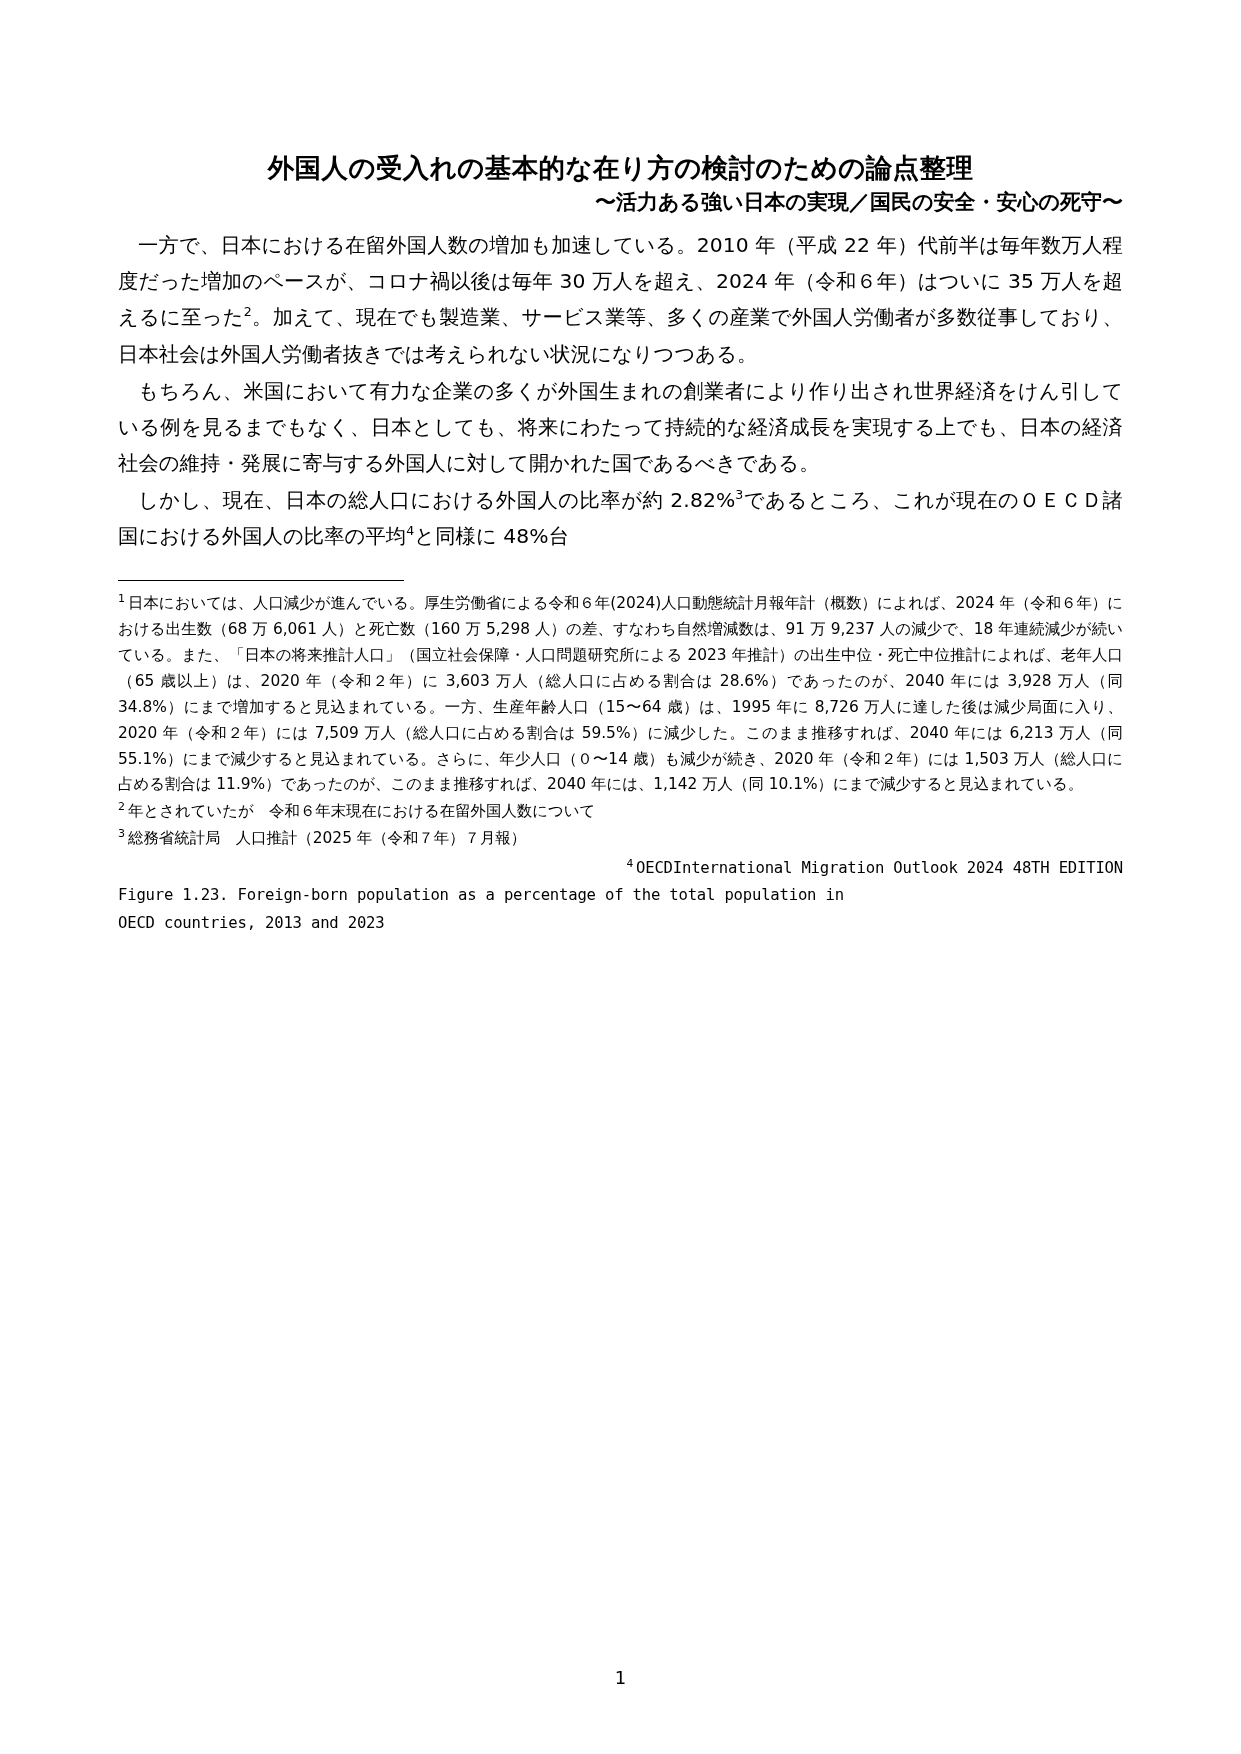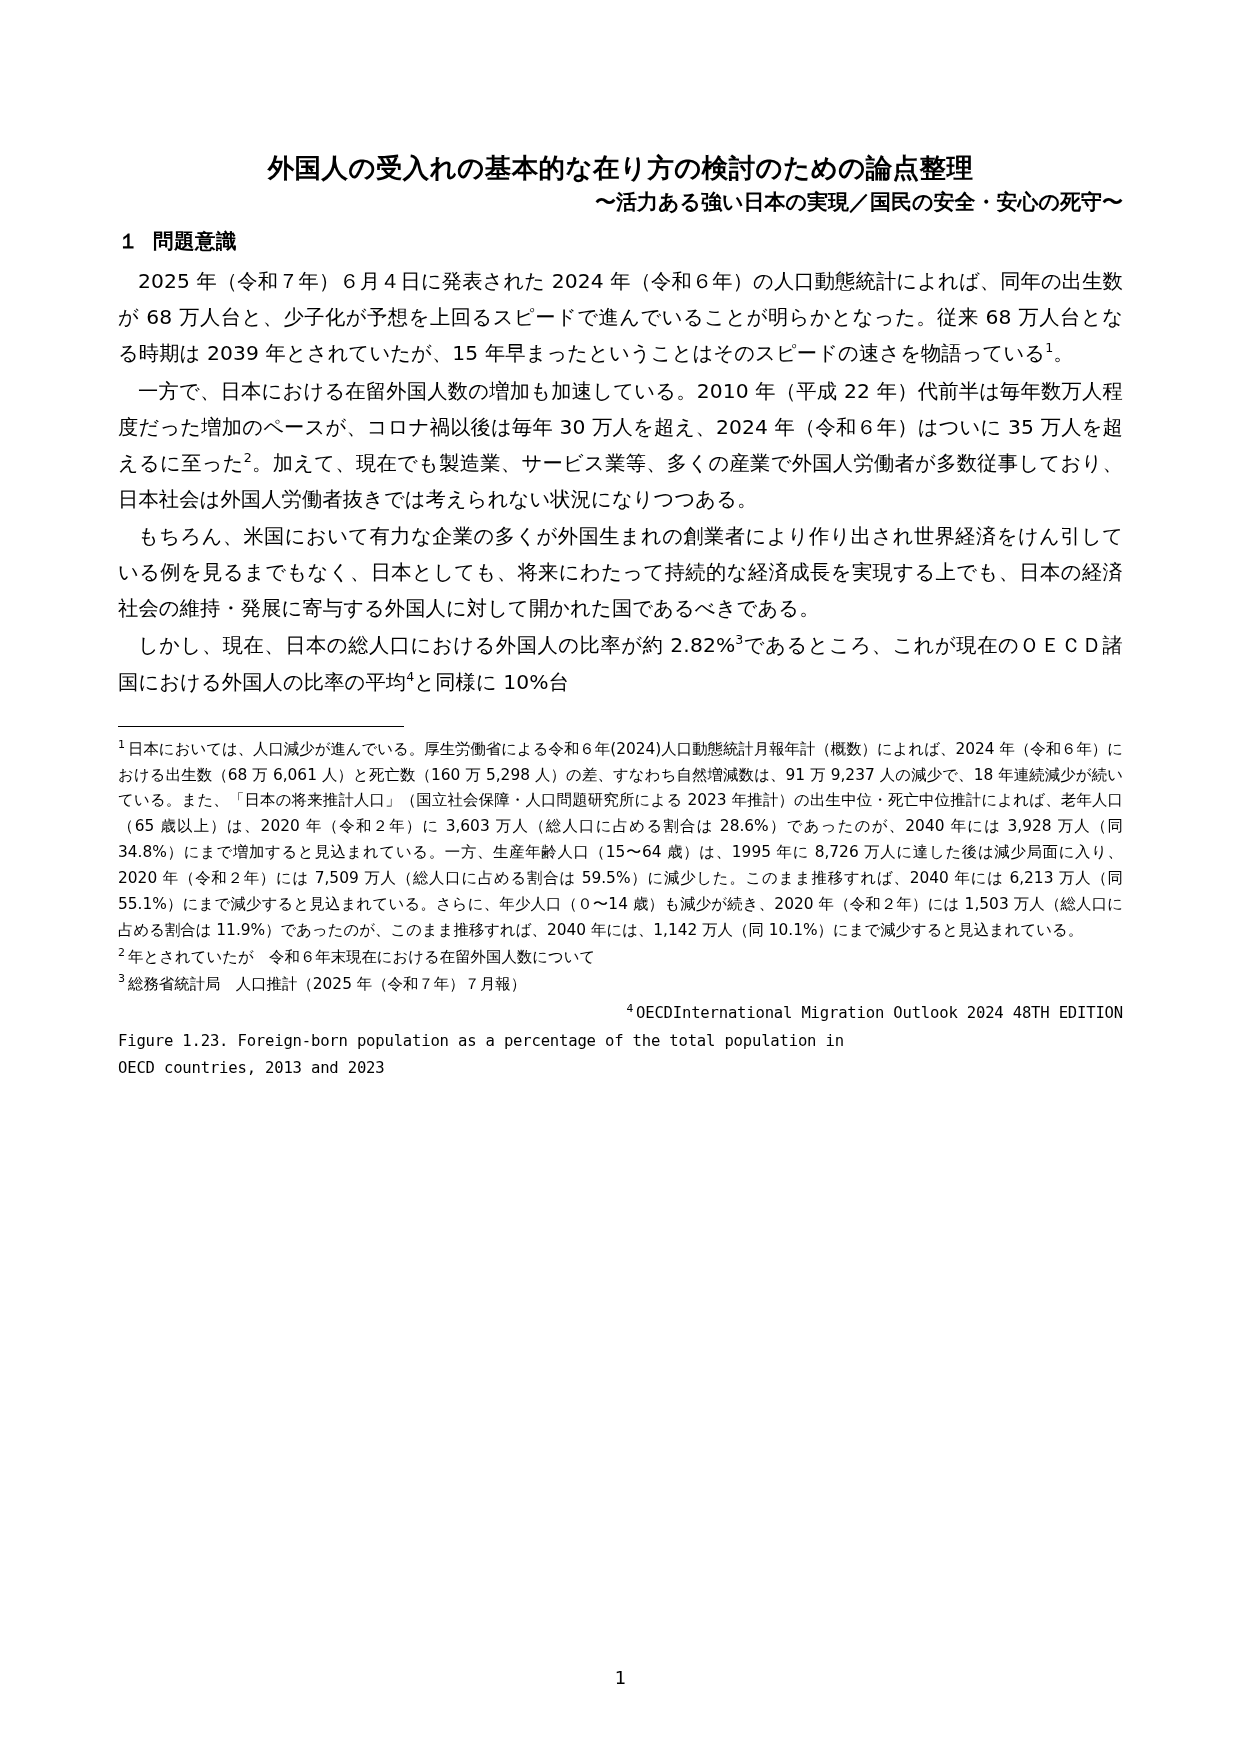--- a/index.html
+++ b/index.html
@@ -128,31 +128,27 @@
   }
 </style>
 </head>
 <body>
 
 <div class="page">
 
   <h1 class="title-main">外国人の受入れの基本的な在り方の検討のための論点整理</h1>
   <h2 class="title-sub">〜活力ある強い日本の実現／国民の安全・安心の死守〜</h2>
 
-  <div class="section-head">
-    <span class="num">１</span><span>問題意識</span>
-  </div>
 
-  <p class="body-p"><span>2025 年（令和７年）６月４日に発表された 2024 年（令和６年）の人口動態統計によれば、同年の出生数が 68 万人台と、少子化が予想を上回るスピードで進んでいることが明らかとなった。従来 68 万人台となる時期は 2039 年とされていたが、15 年早まったということはそのスピードの速さを物語っている</span><sup>1</sup><span>。</span></p>
 
   <p class="body-p"><span>一方で、日本における在留外国人数の増加も加速している。2010 年（平成 22 年）代前半は毎年数万人程度だった増加のペースが、コロナ禍以後は毎年 30 万人を超え、2024 年（令和６年）はついに 35 万人を超えるに至った</span><sup>2</sup><span>。加えて、現在でも製造業、サービス業等、多くの産業で外国人労働者が多数従事しており、日本社会は外国人労働者抜きでは考えられない状況になりつつある。</span></p>
 
   <p class="body-p"><span>もちろん、米国において有力な企業の多くが外国生まれの創業者により作り出され世界経済をけん引している例を見るまでもなく、日本としても、将来にわたって持続的な経済成長を実現する上でも、日本の経済社会の維持・発展に寄与する外国人に対して開かれた国であるべきである。</span></p>
 
-  <p class="body-p"><span>しかし、現在、日本の総人口における外国人の比率が約 2.82%</span><sup>3</sup><span>であるところ、これが現在のＯＥＣＤ諸国における外国人の比率の平均</span><sup>4</sup><span>と同様に 10%台</span></p>
+  <p class="body-p"><span>しかし、現在、日本の総人口における外国人の比率が約 2.82%</span><sup>3</sup><span>であるところ、これが現在のＯＥＣＤ諸国における外国人の比率の平均</span><sup>4</sup><span>と同様に 48%台</span></p>
 
   <hr class="fn-rule">
 
   <p class="fn-jp"><sup class="fn-mark">1</sup><span>日本においては、人口減少が進んでいる。厚生労働省による令和６年(2024)人口動態統計月報年計（概数）によれば、2024 年（令和６年）における出生数（68 万 6,061 人）と死亡数（160 万 5,298 人）の差、すなわち自然増減数は、91 万 9,237 人の減少で、18 年連続減少が続いている。また、「日本の将来推計人口」（国立社会保障・人口問題研究所による 2023 年推計）の出生中位・死亡中位推計によれば、老年人口（65 歳以上）は、2020 年（令和２年）に 3,603 万人（総人口に占める割合は 28.6%）であったのが、2040 年には 3,928 万人（同 34.8%）にまで増加すると見込まれている。一方、生産年齢人口（15〜64 歳）は、1995 年に 8,726 万人に達した後は減少局面に入り、2020 年（令和２年）には 7,509 万人（総人口に占める割合は 59.5%）に減少した。このまま推移すれば、2040 年には 6,213 万人（同 55.1%）にまで減少すると見込まれている。さらに、年少人口（０〜14 歳）も減少が続き、2020 年（令和２年）には 1,503 万人（総人口に占める割合は 11.9%）であったのが、このまま推移すれば、2040 年には、1,142 万人（同 10.1%）にまで減少すると見込まれている。</span></p>
 
   <p class="fn-jp"><sup class="fn-mark">2</sup><span>年とされていたが　令和６年末現在における在留外国人数について</span></p>
 
   <p class="fn-jp"><sup class="fn-mark">3</sup><span>総務省統計局　人口推計（2025 年（令和７年）７月報）</span></p>
 
   <p class="fn-en"><sup class="fn-mark">4</sup><span>OECDInternational Migration Outlook 2024 48TH EDITION</span></p>

